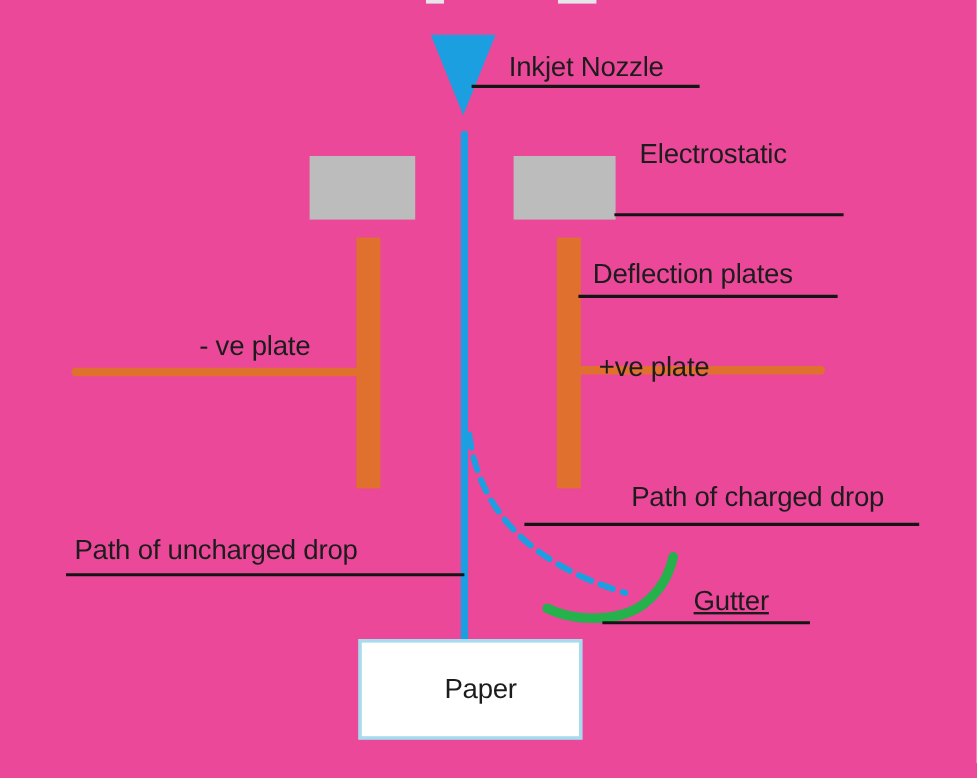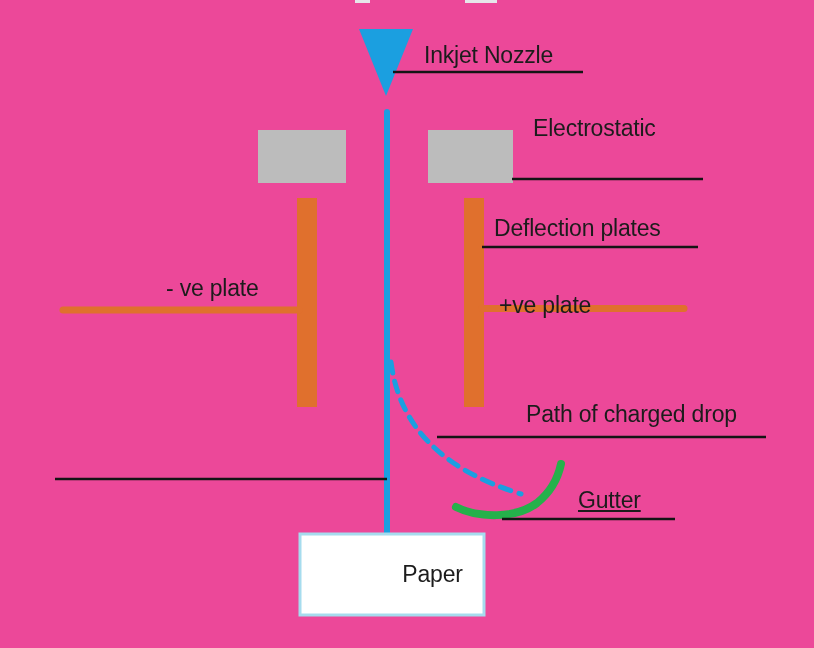--- a/index.html
+++ b/index.html
@@ -36,21 +36,20 @@
   }
   #paper-label-box {
     position: absolute;
     left: 299px;
     top: 534px;
     width: 203px;
     height: 80px;
     display: flex;
     align-items: center;
     justify-content: center;
-    padding-left: 32px;
   }
 </style>
 </head>
 <body>
 
 <div id="canvas">
 
   <svg id="shapes" viewBox="0 0 814 648" xmlns="http://www.w3.org/2000/svg">
 
     <rect x="355" y="0" width="15" height="3" fill="#e6e6ea"></rect>
@@ -90,20 +89,21 @@
   </div>
 
   <div class="label" style="left:494px; top:214px;">Deflection plates</div>
 
   <div class="label" style="left:499px; top:267px;margin-top:24px;">+ve plate</div>
 
   <div class="label" style="left:166px; top:274px;">- ve plate</div>
 
   <div class="label" style="left:506px; top:400px;margin-left:20px;">Path of charged drop</div>
 
+  <div class="label" style="left:62px; top:444px;">Path of uncharged drop</div>
 
   <div class="label" style="left:578px; top:486px;text-decoration:underline;">Gutter</div>
 
   <div id="paper-label-box">
     <span class="label" style="position:static;">Paper</span>
   </div>
 
 </div>
 
 </body></html>

